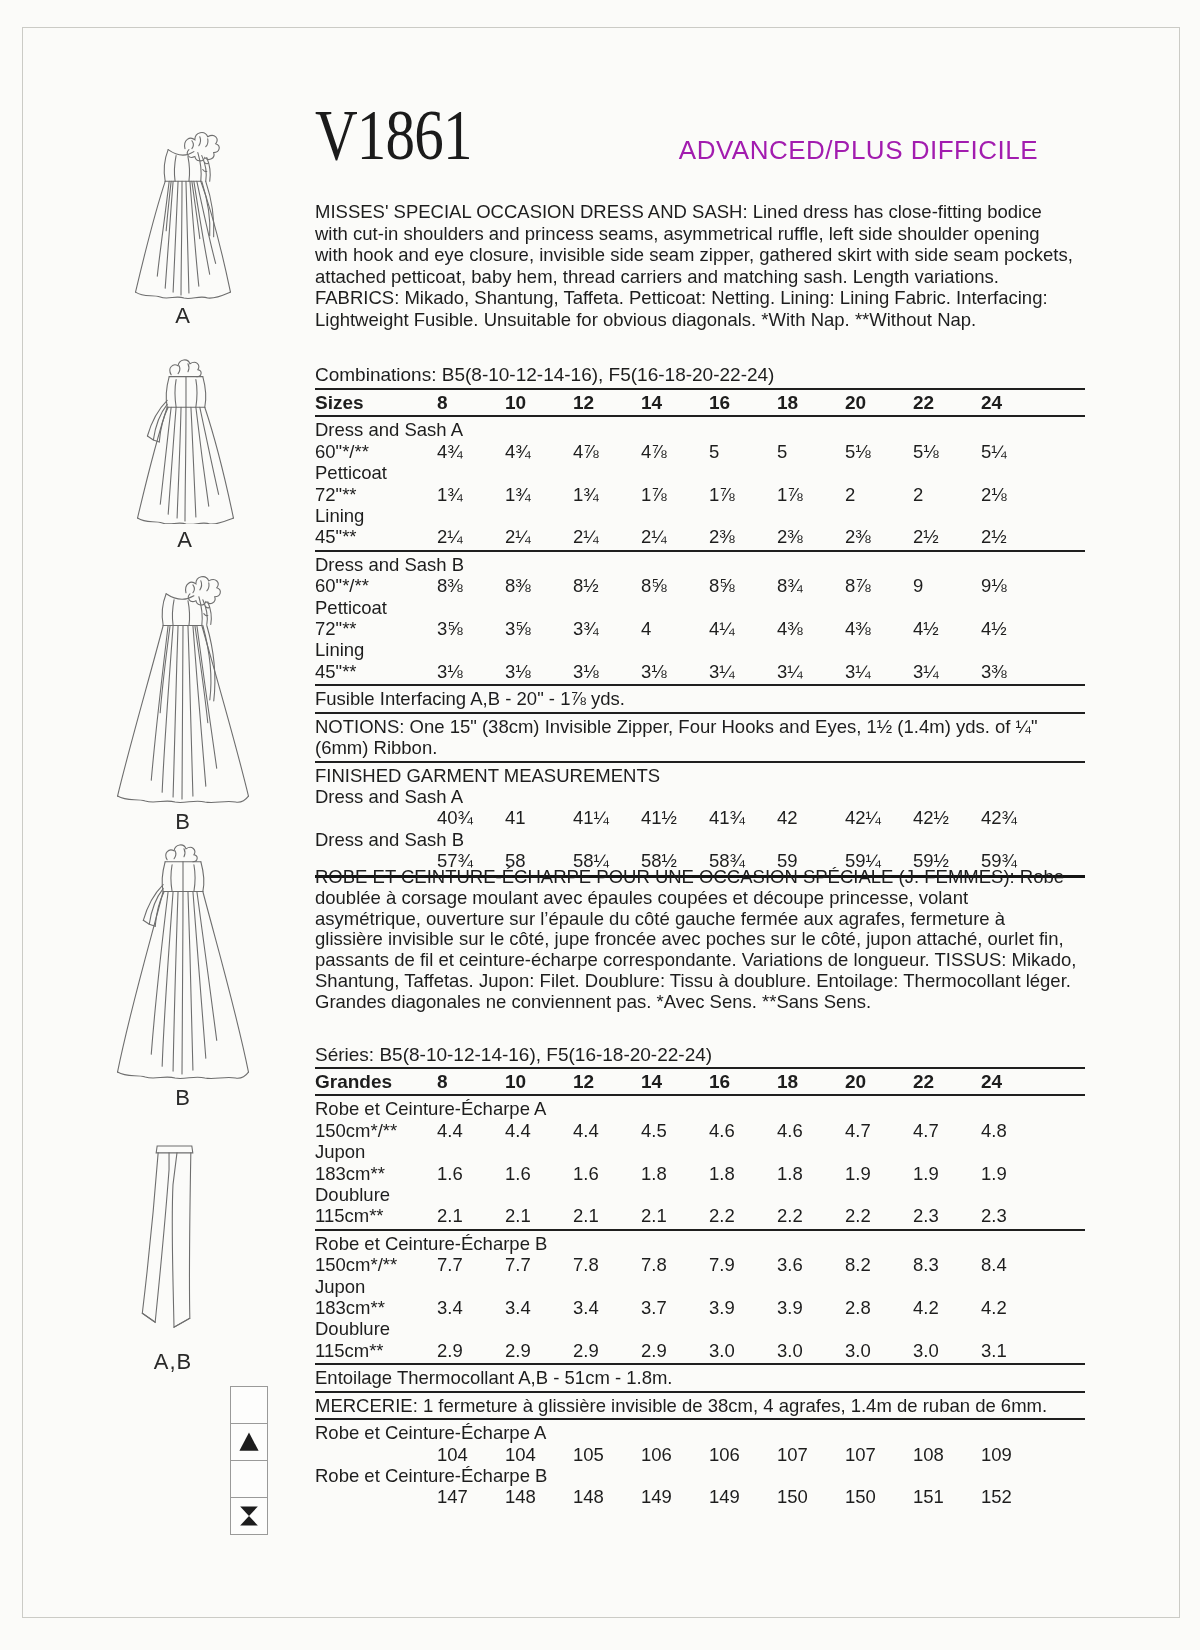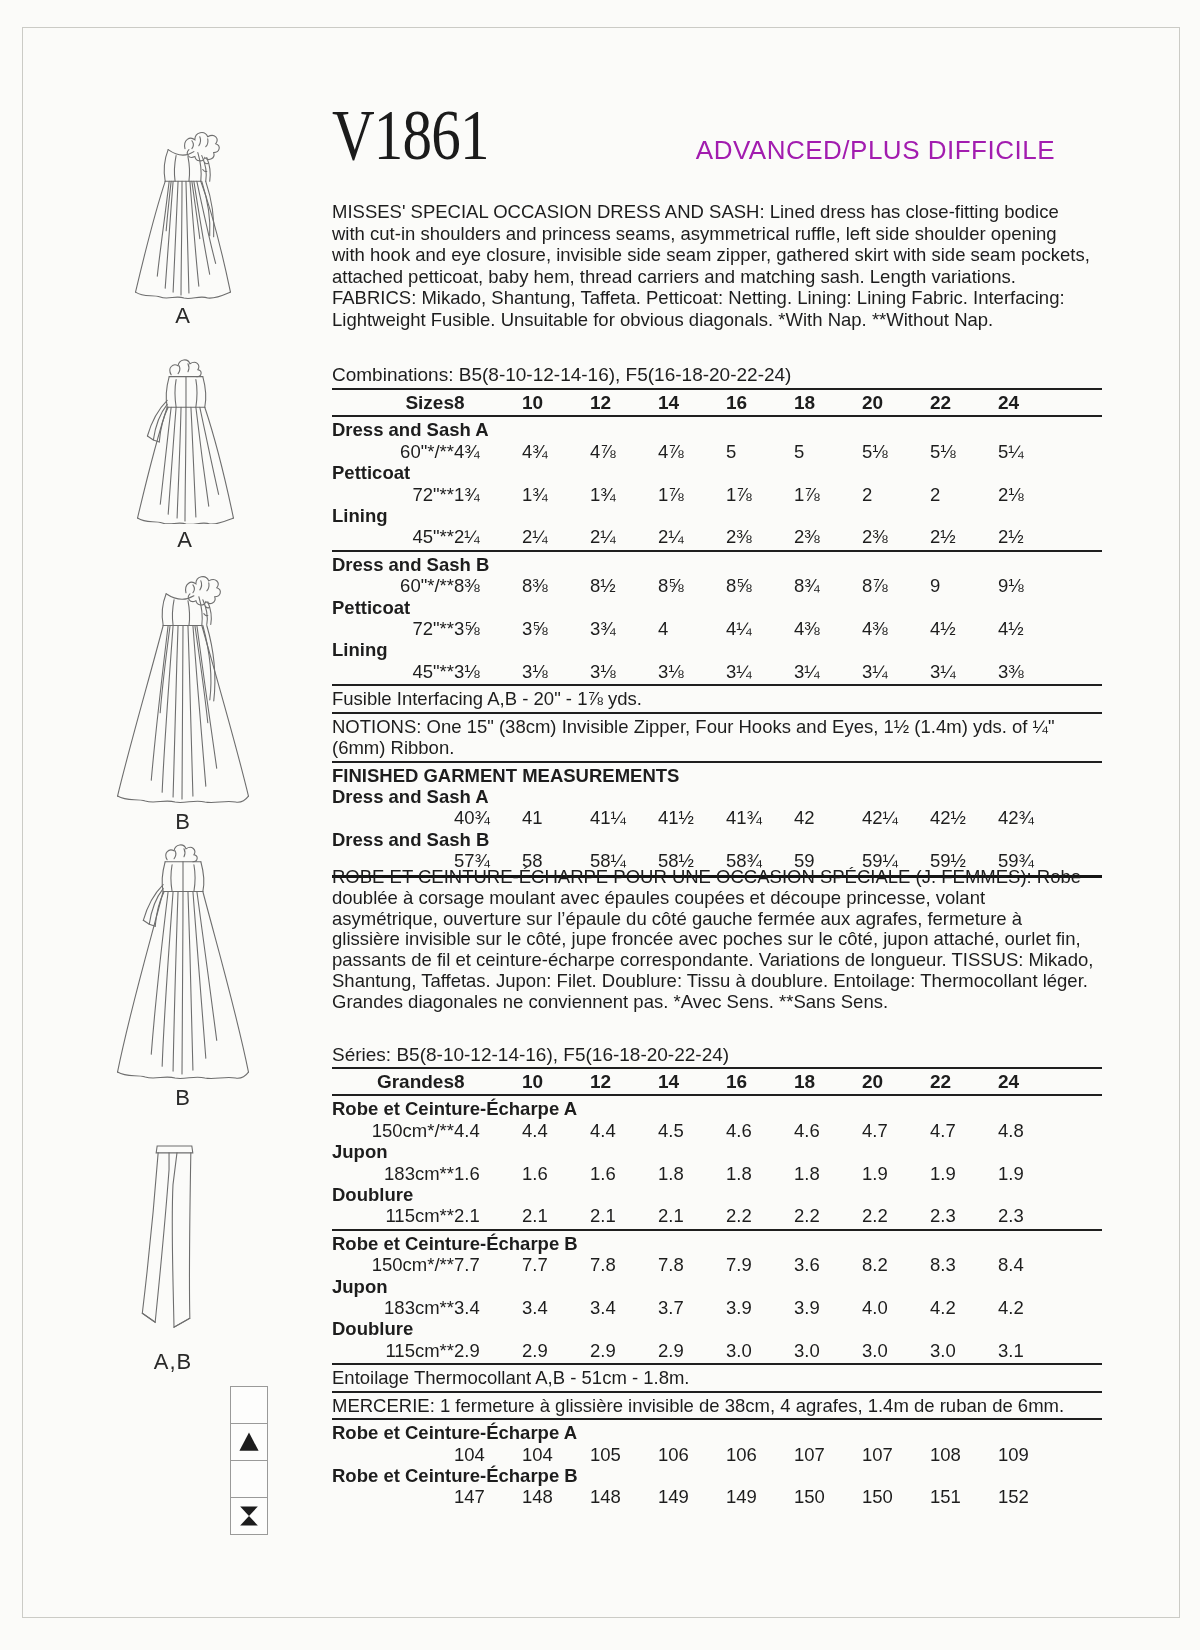--- a/index.html
+++ b/index.html
@@ -15,43 +15,43 @@
   .fig{position:absolute;text-align:center;}
   .fig svg{display:block;margin:0 auto;}
   .fig-label{font-size:22px;color:#2a2a2a;margin-top:3px;letter-spacing:1px;}
   .lineart{stroke:#6e6e6e;stroke-width:1.1;fill:none;stroke-linecap:round;}
   #nap-legend{position:absolute;left:230px;top:1387px;}
   .sym-cell{
     width:36px;height:36px;border:1px solid #9a9a99;margin-top:-1px;
     background:#fdfdfc;display:flex;align-items:center;justify-content:center;
   }
   
-  #content{position:absolute;left:332px;top:0;width:775px;height:1578px;}
+  #content{position:absolute;left:315px;top:0;width:775px;height:1578px;}
   .abs{position:absolute;left:0;width:100%;}
   #title-row{top:98px;display:flex;justify-content:space-between;align-items:baseline;padding-right:52px;box-sizing:border-box;}
   #pattern-number{
     font-family:"Liberation Serif","DejaVu Serif",serif;font-size:72px;line-height:74px;
     transform:scaleX(.82);transform-origin:0 100%;letter-spacing:-1px;color:#1b1b1b;
   }
   #difficulty{font-size:26px;letter-spacing:.5px;color:#a21caf;}
   .para{font-size:18.5px;line-height:21.6px;color:#1d1d1d;}
   #english-description{top:201px;width:762px;}
   #combinations-line{top:364px;font-size:19px;}
   #french-description{top:867px;width:762px;line-height:20.8px;}
   #series-line{top:1044px;font-size:19px;}
   #table-en{top:386px;}
   #table-fr{top:1065px;}
   .ytable{width:770px;}
   .t-rule{border-top:2px solid #1f1f1f;margin:2px 0;}
   .t-rule.heavy{border-top:3px solid #141414;margin:3px 0 2px 0;}
   .t-grid{display:grid;grid-template-columns:122px repeat(9,68px);font-size:18.5px;line-height:21.4px;}
   .t-row{font-size:18.5px;line-height:21.4px;}
-  .t-section{font-weight:bold;}
+  .t-section{font-weight:normal;}
   .t-bold{font-weight:bold;font-size:19px;}
-  .t-label{white-space:nowrap;text-align:right;}
+  .t-label{white-space:nowrap;}
   .t-span b,.rich b{font-weight:normal;}
 </style>
 </head>
 <body>
 
 <div id="page">
   <div id="frame"></div>
 
   <div class="fig" style="left:120px;top:120px;width:126px;">
     <svg width="122" height="180" viewBox="0 0 122 182">
@@ -406,21 +406,21 @@
         </div>
         <div class="t-row t-section">Jupon</div>
         <div class="t-grid">
           <div class="t-label">183cm**</div>
           <div class="t-cell">3.4</div>
           <div class="t-cell">3.4</div>
           <div class="t-cell">3.4</div>
           <div class="t-cell">3.7</div>
           <div class="t-cell">3.9</div>
           <div class="t-cell">3.9</div>
-          <div class="t-cell">4.0</div>
+          <div class="t-cell">2.8</div>
           <div class="t-cell">4.2</div>
           <div class="t-cell">4.2</div>
         </div>
         <div class="t-row t-section">Doublure</div>
         <div class="t-grid">
           <div class="t-label">115cm**</div>
           <div class="t-cell">2.9</div>
           <div class="t-cell">2.9</div>
           <div class="t-cell">2.9</div>
           <div class="t-cell">2.9</div>

